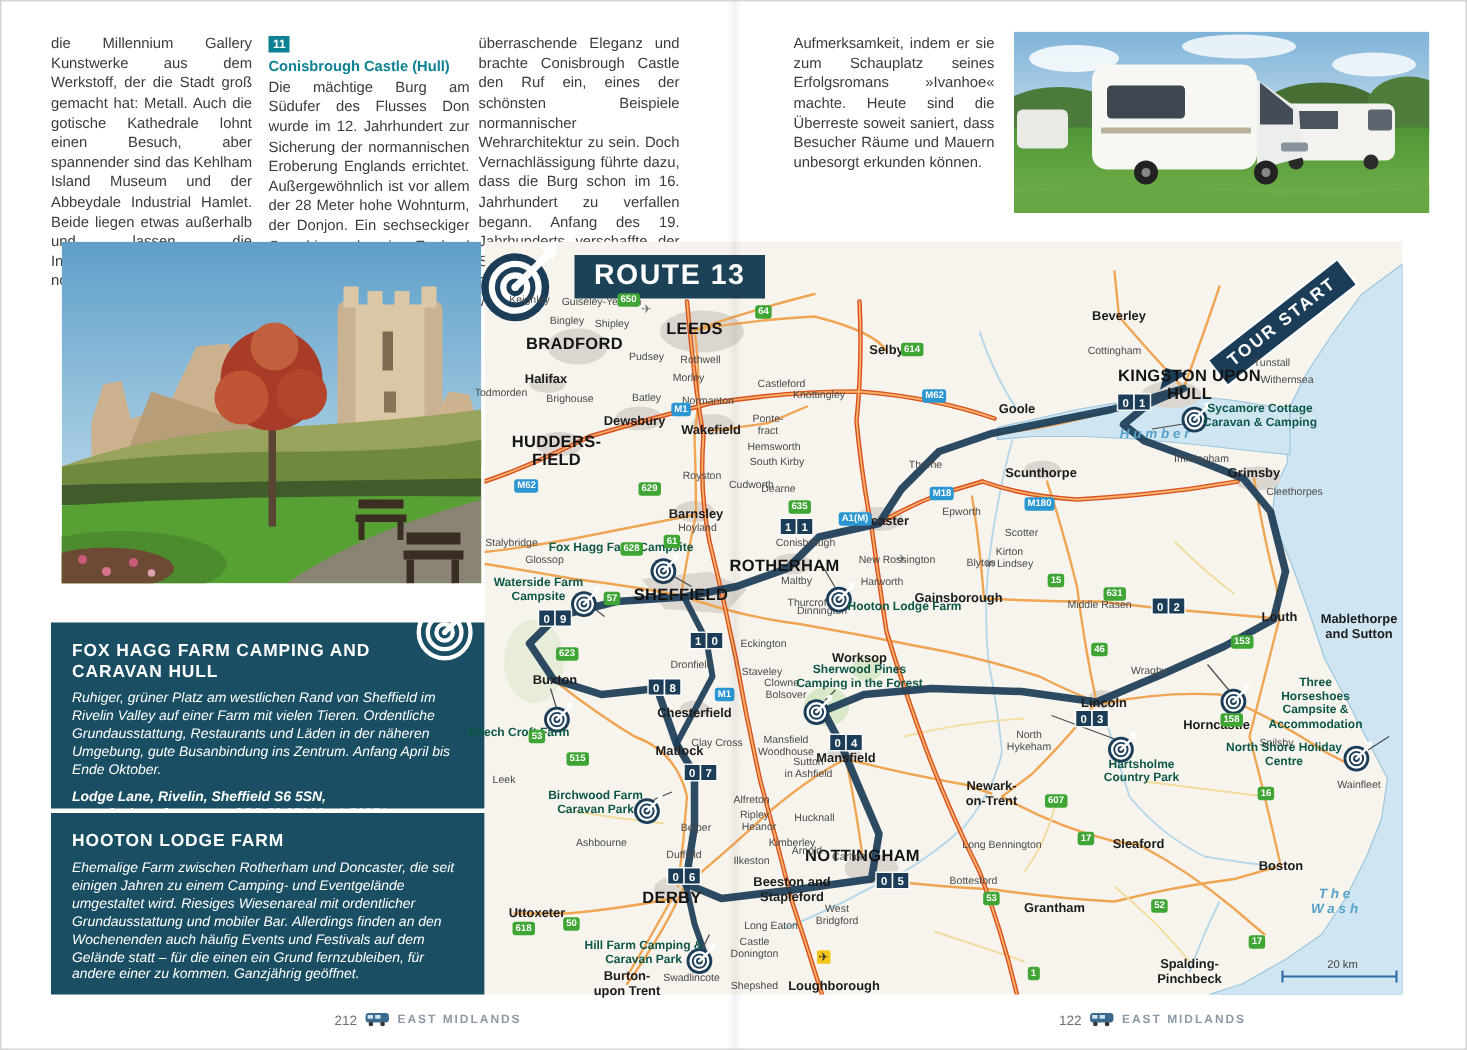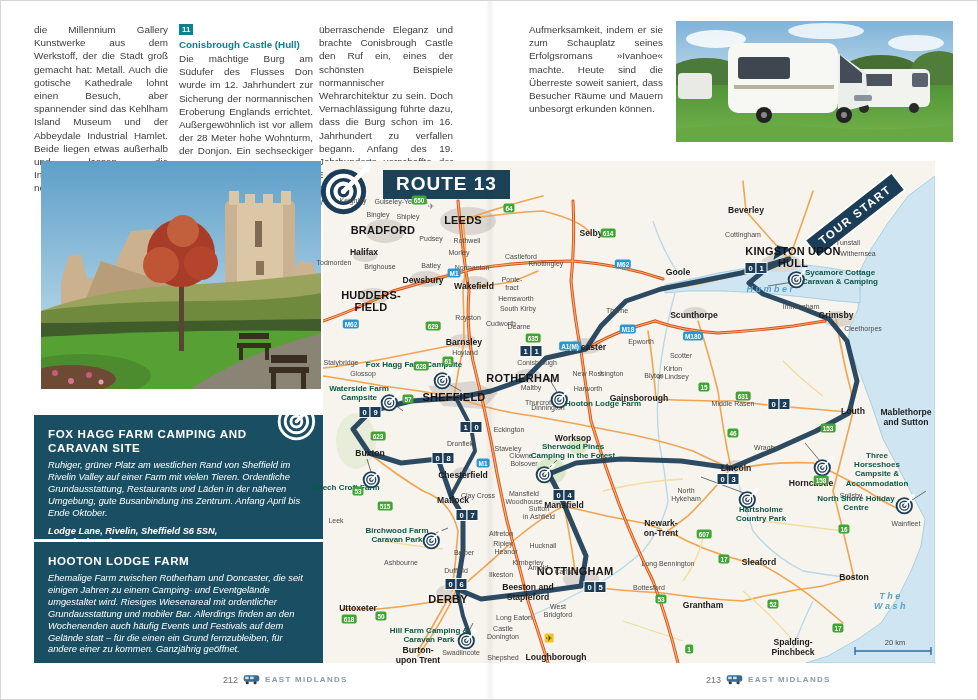--- a/index.html
+++ b/index.html
@@ -160,21 +160,21 @@
         <rect x="230" y="212" width="5" height="16"></rect>
           <rect x="260" y="212" width="5" height="16"></rect>
       </g>
     </svg>
   </div>
 
   <div class="cbox cbox1">
     <svg class="corner-target">
         <use href="#tgto" width="46" height="46"></use>
       </svg>
-    <div class="ttl">FOX HAGG FARM CAMPING AND CARAVAN SITE</div>
+    <div class="ttl">FOX HAGG FARM CAMPING AND CARAVAN HULL</div>
     <div class="bdy">Ruhiger, grüner Platz am westlichen Rand von Sheffield im Rivelin Valley auf einer Farm mit vielen Tieren. Ordentliche Grundausstattung, Restaurants und Läden in der näheren Umgebung, gute Busanbindung ins Zentrum. Anfang April bis Ende Oktober.</div>
     <div class="adr">Lodge Lane, Rivelin, Sheffield S6 5SN, www.foxhaggfarm.com, GPS 53.37903, -1.56271</div>
   </div>
   <div class="cbox cbox2">
     <div class="ttl">HOOTON LODGE FARM</div>
     <div class="bdy">Ehemalige Farm zwischen Rotherham und Doncaster, die seit einigen Jahren zu einem Camping- und Eventgelände umgestaltet wird. Riesiges Wiesenareal mit ordentlicher Grundausstattung und mobiler Bar. Allerdings finden an den Wochenenden auch häufig Events und Festivals auf dem Gelände statt – für die einen ein Grund fernzubleiben, für andere einer zu kommen. Ganzjährig geöffnet.</div>
     <div class="adr">Kilnhurst Road, Hooten Roberts, Trybergh, Rotherham S65 4TE, www.hootonlodge.co.uk, GPS 53.47333, -1.29303</div>
   </div>
 
   <div class="map">
@@ -584,21 +584,21 @@
     <svg width="17" height="11" viewBox="0 0 24 14">
       <rect x="1" y="1" rx="3" width="22" height="9" fill="#3a6b8f"></rect>
       <rect x="3" y="3" width="5" height="3.5" fill="#cfe4f0"></rect>
         <rect x="10" y="3" width="5" height="3.5" fill="#cfe4f0"></rect>
       <circle cx="6" cy="11.5" r="2.2" fill="#333"></circle>
         <circle cx="17" cy="11.5" r="2.2" fill="#333"></circle>
     </svg>
     <span class="lbl">EAST MIDLANDS</span>
   </div>
   <div class="folio rf">
-    <span class="num">213</span>
+    <span class="num">122</span>
     <svg width="17" height="11" viewBox="0 0 24 14">
       <rect x="1" y="1" rx="3" width="22" height="9" fill="#3a6b8f"></rect>
       <rect x="3" y="3" width="5" height="3.5" fill="#cfe4f0"></rect>
         <rect x="10" y="3" width="5" height="3.5" fill="#cfe4f0"></rect>
       <circle cx="6" cy="11.5" r="2.2" fill="#333"></circle>
         <circle cx="17" cy="11.5" r="2.2" fill="#333"></circle>
     </svg>
     <span class="lbl">EAST MIDLANDS</span>
   </div>
 

